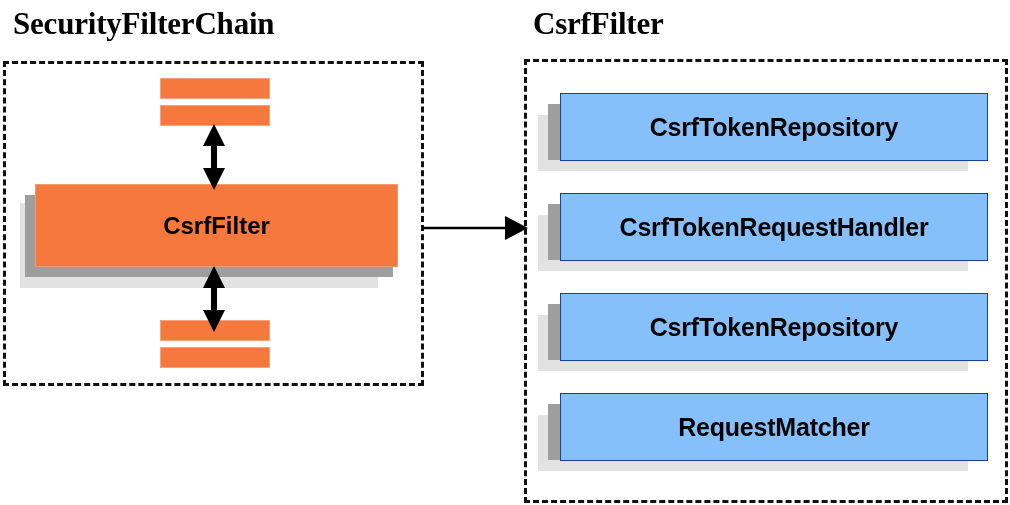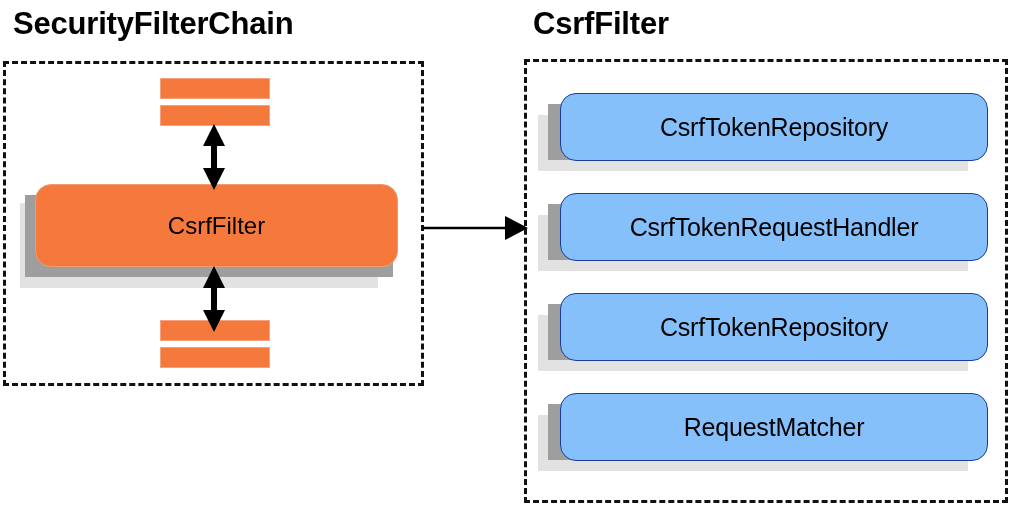--- a/index.html
+++ b/index.html
@@ -14,20 +14,21 @@
 
   
   .panel-title{
     position:absolute;
     font-weight:bold;
     font-size:31px;
     line-height:31px;
     color:#000000;
     letter-spacing:-0.2px;
     white-space:nowrap;
+    font-family:Liberation Serif, serif;
   }
   #title-left{left:13px;top:8px;}
   #title-right{left:533px;top:8px;}
 
   
   .dashed-box{
     position:absolute;
     border:3px dashed #111111;
     box-sizing:border-box;
     background:transparent;
@@ -42,24 +43,23 @@
     background:#e2e2e2;
   }
   .node .sh-dark{
     position:absolute;width:100%;height:100%;
     background:#9e9e9e;
   }
   .node .face{
     position:absolute;
     box-sizing:border-box;
     display:flex;align-items:center;justify-content:center;
-    font-weight:normal;
+    font-weight:bold;
     color:#000000;
     white-space:nowrap;
-    border-radius:16px;
   }
 
   
   .node.blue .face{
     background:#86c0fa;
     border:1px solid #1b3f99;
     font-size:25px;
     letter-spacing:-0.2px;
   }
   

